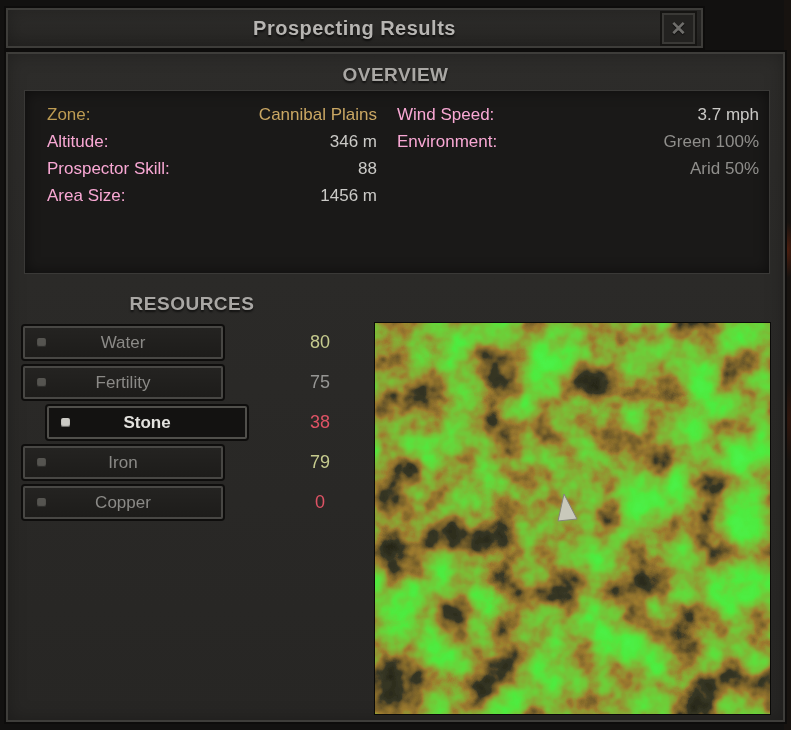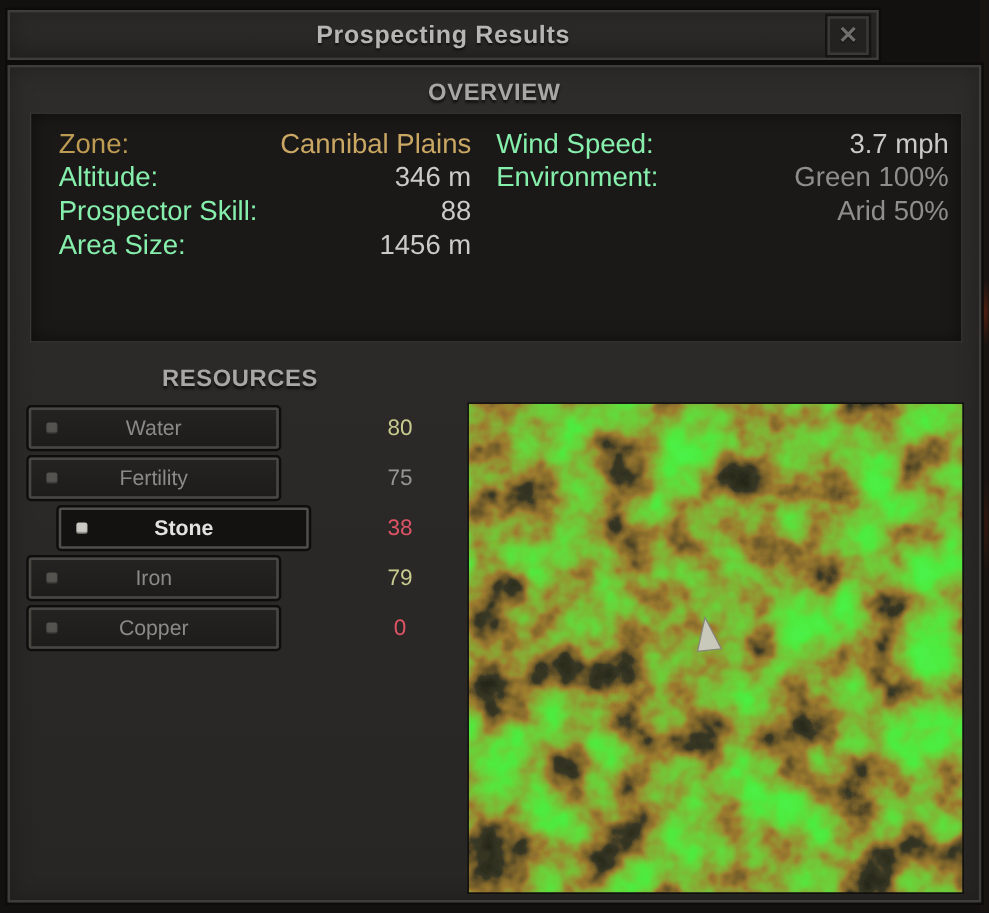--- a/index.html
+++ b/index.html
@@ -46,22 +46,22 @@
   .overview-header { left:0; top:10px; width:775px; }
   .resources-header { left:8px; top:239px; width:352px; }
   .overview-box {
     position:absolute; left:16px; top:36px; width:746px; height:184px;
     background:#1a1918; border:1px solid #3a3937;
     box-shadow:inset 0 0 14px rgba(0,0,0,.5);
   }
   .ov-col { position:absolute; top:10px; }
   .ov-col.left  { left:22px;  width:330px; }
   .ov-col.right { left:372px; width:362px; }
-  .ov-row { display:flex; justify-content:space-between; height:27px; line-height:27px; font-size:22px; }
-  .ov-label { color:#86efac; }
+  .ov-row { display:flex; justify-content:space-between; height:27px; line-height:27px; font-size:17px; }
+  .ov-label { color:#f9a8d4; }
   .ov-value { color:#cbcac7; }
   .ov-row.gold .ov-label { color:#bd9b52; }
   .ov-row.gold .ov-value { color:#caa763; }
   .ov-value.dim { color:#8f8e8b; }
   .res-btn {
     position:absolute; left:15px; width:200px; height:33px;
     background:linear-gradient(#242321,#1d1c1a);
     border:2px solid #484744; border-radius:2px;
     box-shadow:0 0 0 2px #0e0d0c;
     cursor:pointer;

